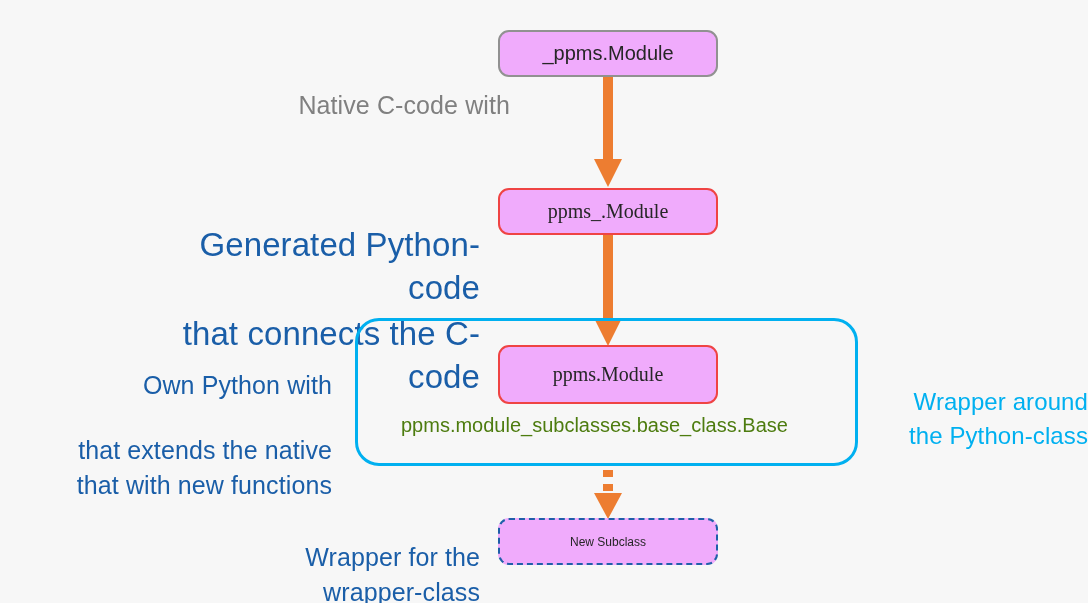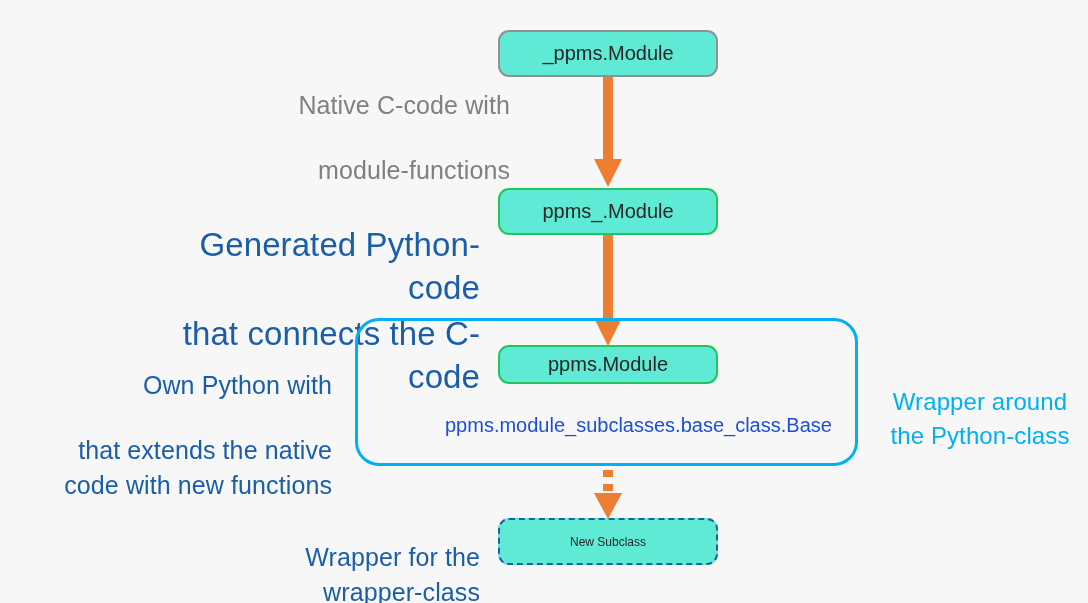--- a/index.html
+++ b/index.html
@@ -42,59 +42,57 @@
     padding-bottom: 3px;
   }
 
   
   .node {
     position: absolute;
     box-sizing: border-box;
     display: flex;
     align-items: center;
     justify-content: center;
-    background: #5eead4;
+    background: #f0abfc;
     color: #262626;
     border-radius: 11px;
   }
   .node-gray   { border: 2px solid #919191; }
-  .node-blue   { border: 2px solid #22c55e; }
+  .node-blue   { border: 2px solid #ef4444; font-family: Liberation Serif, serif; }
   .node-dashed { border: 2px dashed #1f5fa9; }
 
   
   .wrapper-box {
     position: absolute;
     box-sizing: border-box;
     border: 3px solid #00b0f0;
     border-radius: 24px;
     background: transparent;
   }
   .wrapper-caption-inner {
     position: absolute;
-    color: #1d4ed8;
+    color: #4d7c0f;
     white-space: nowrap;
-    margin-left: 44px;
   }
 
   
   .arrow {
     position: absolute;
   }
   .arrow svg { display: block; }
 </style>
 </head>
 <body>
 
 <div id="canvas">
 
   <div class="caption gray" style="left:170px; top:24px; width:340px; font-size:25px;">
     <div>
       <span>Native C-code with</span><span class="squiggle" style="display:inline-block;width:0px;"></span>
     </div>
-    <div class="squiggle" style="display:inline-block;">module-functions</div>
   </div>
 
   <div class="node node-gray" style="left:498px; top:30px; width:220px; height:47px; font-size:20px;">
     <span>_ppms.Module</span>
   </div>
 
   <div class="arrow" style="left:594px; top:77px;">
     <svg width="28" height="111" viewBox="0 0 28 111">
       <rect x="9" y="0" width="10" height="83" fill="#ed7d31"></rect>
       <polygon points="0,82 28,82 14,110" fill="#ed7d31"></polygon>
@@ -113,34 +111,34 @@
   <div class="arrow" style="left:594px; top:235px;">
     <svg width="28" height="112" viewBox="0 0 28 112">
       <rect x="9" y="0" width="10" height="84" fill="#ed7d31"></rect>
       <polygon points="0,83 28,83 14,111" fill="#ed7d31"></polygon>
     </svg>
   </div>
 
   <div class="caption blue" style="left:12px; top:336px; width:320px; font-size:25px;">
     <div>Own Python with</div>
     <div class="squiggle" style="display:inline-block;margin-left:14px;">that extends the native</div>
-    <div class="squiggle" style="display:inline-block;">code with new functions</div>
+    <div class="squiggle" style="display:inline-block;">that with new functions</div>
   </div>
 
   <div class="wrapper-box" style="left:355px; top:318px; width:503px; height:148px;"></div>
 
-  <div class="node node-blue" style="left:498px; top:345px; width:220px; height:39px; font-size:20px;">
+  <div class="node node-blue" style="left:498px; top:345px; width:220px; height:59px; font-size:20px;">
     <span>ppms.Module</span>
   </div>
 
   <div class="wrapper-caption-inner" style="left:401px; top:414px; font-size:20px;">
     <span>ppms.module_subclasses.base_class.Base</span>
   </div>
 
-  <div class="caption cyan" style="left:872px; top:355px; width:216px; font-size:24px; text-align:center;">
+  <div class="caption cyan" style="left:872px; top:355px; width:216px; font-size:24px; text-align:right;">
     <div class="squiggle" style="display:inline-block;">Wrapper around</div>
     <div class="squiggle" style="display:inline-block;">the Python-class</div>
   </div>
 
   <div class="arrow" style="left:594px; top:468px;">
     <svg width="28" height="52" viewBox="0 0 28 52">
       <line x1="14" y1="2" x2="14" y2="27" stroke="#ed7d31" stroke-width="10" stroke-dasharray="7,7" stroke-linecap="butt"></line>
       <polygon points="0,25 28,25 14,51" fill="#ed7d31"></polygon>
     </svg>
   </div>

